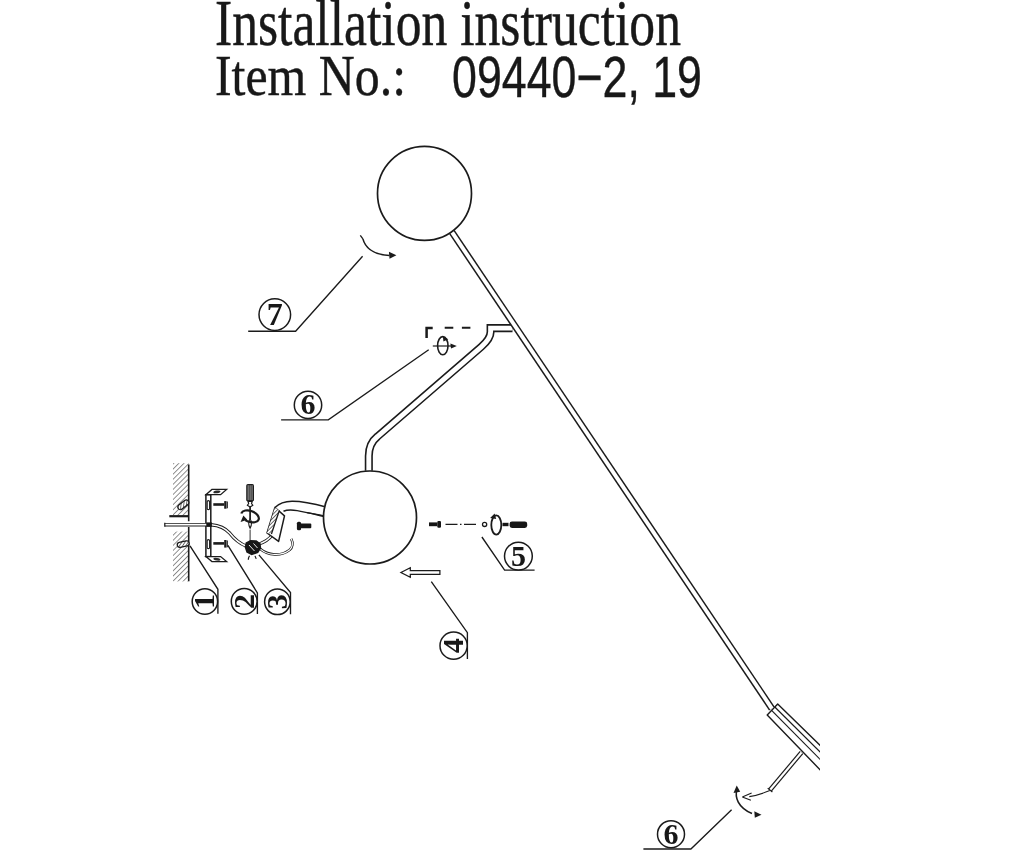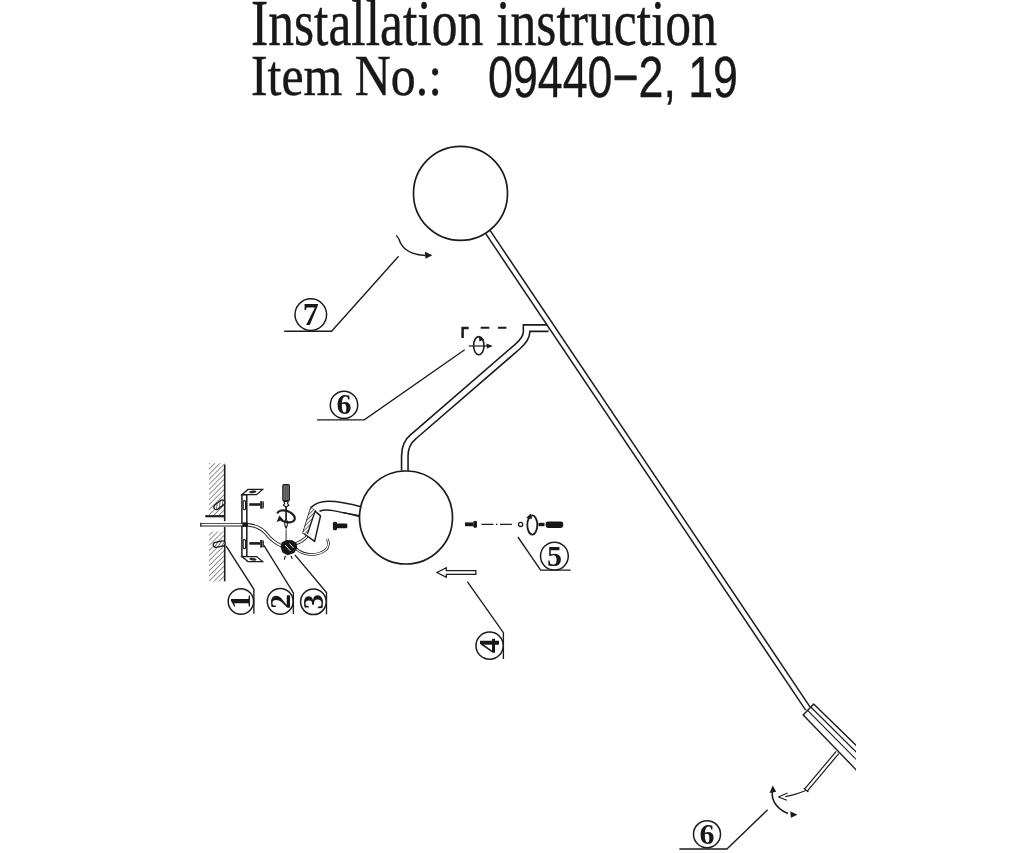--- a/index.html
+++ b/index.html
@@ -1,16 +1,16 @@
 <!DOCTYPE html>
 <html><head>
 <meta charset="utf-8">
 <style>
   html,body{margin:0;padding:0;background:#ffffff;}
-  #page{width:820px;height:853px;position:relative;background:#ffffff;overflow:hidden;padding-left:36px;}
+  #page{width:820px;height:853px;position:relative;background:#ffffff;overflow:hidden;}
   svg{display:block;}
   text{fill:#181818;}
 </style>
 </head>
 <body>
 <div id="page">
 <svg width="1024" height="853" viewBox="0 0 1024 853">
 <defs>
   <pattern id="hatchW" patternUnits="userSpaceOnUse" width="3.6" height="3.6" patternTransform="rotate(-45)">
     <rect width="3.6" height="3.6" fill="#ffffff"></rect>

